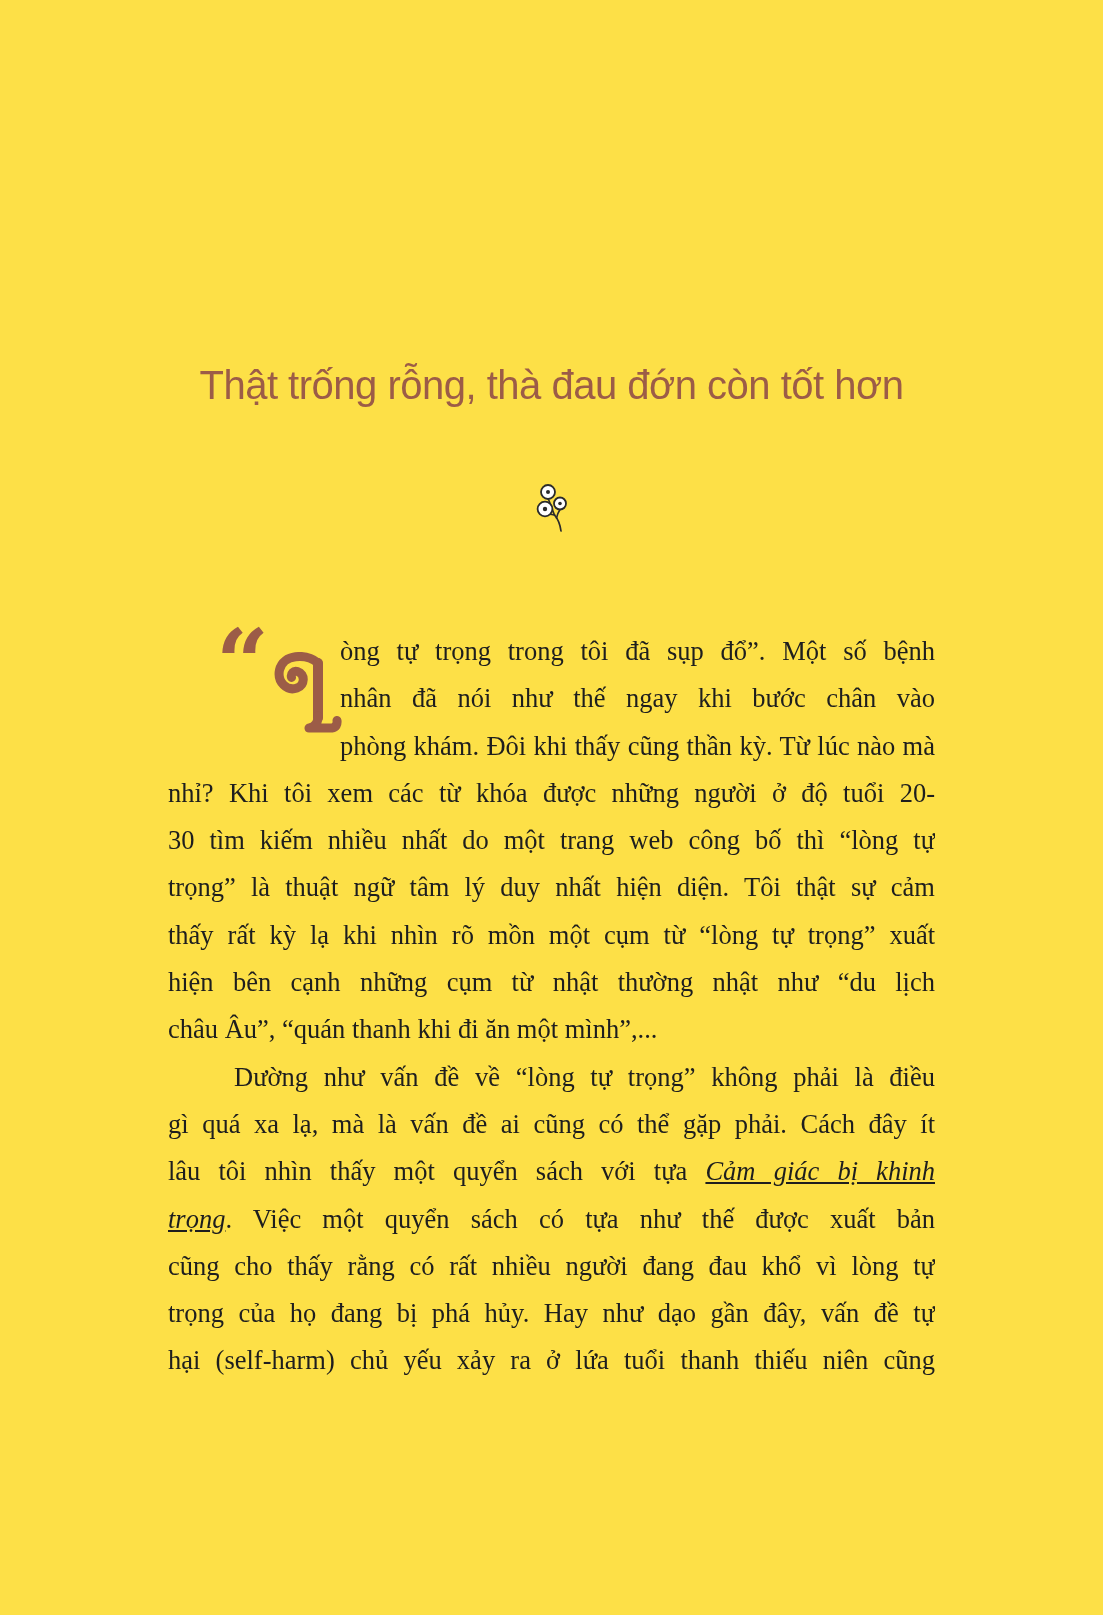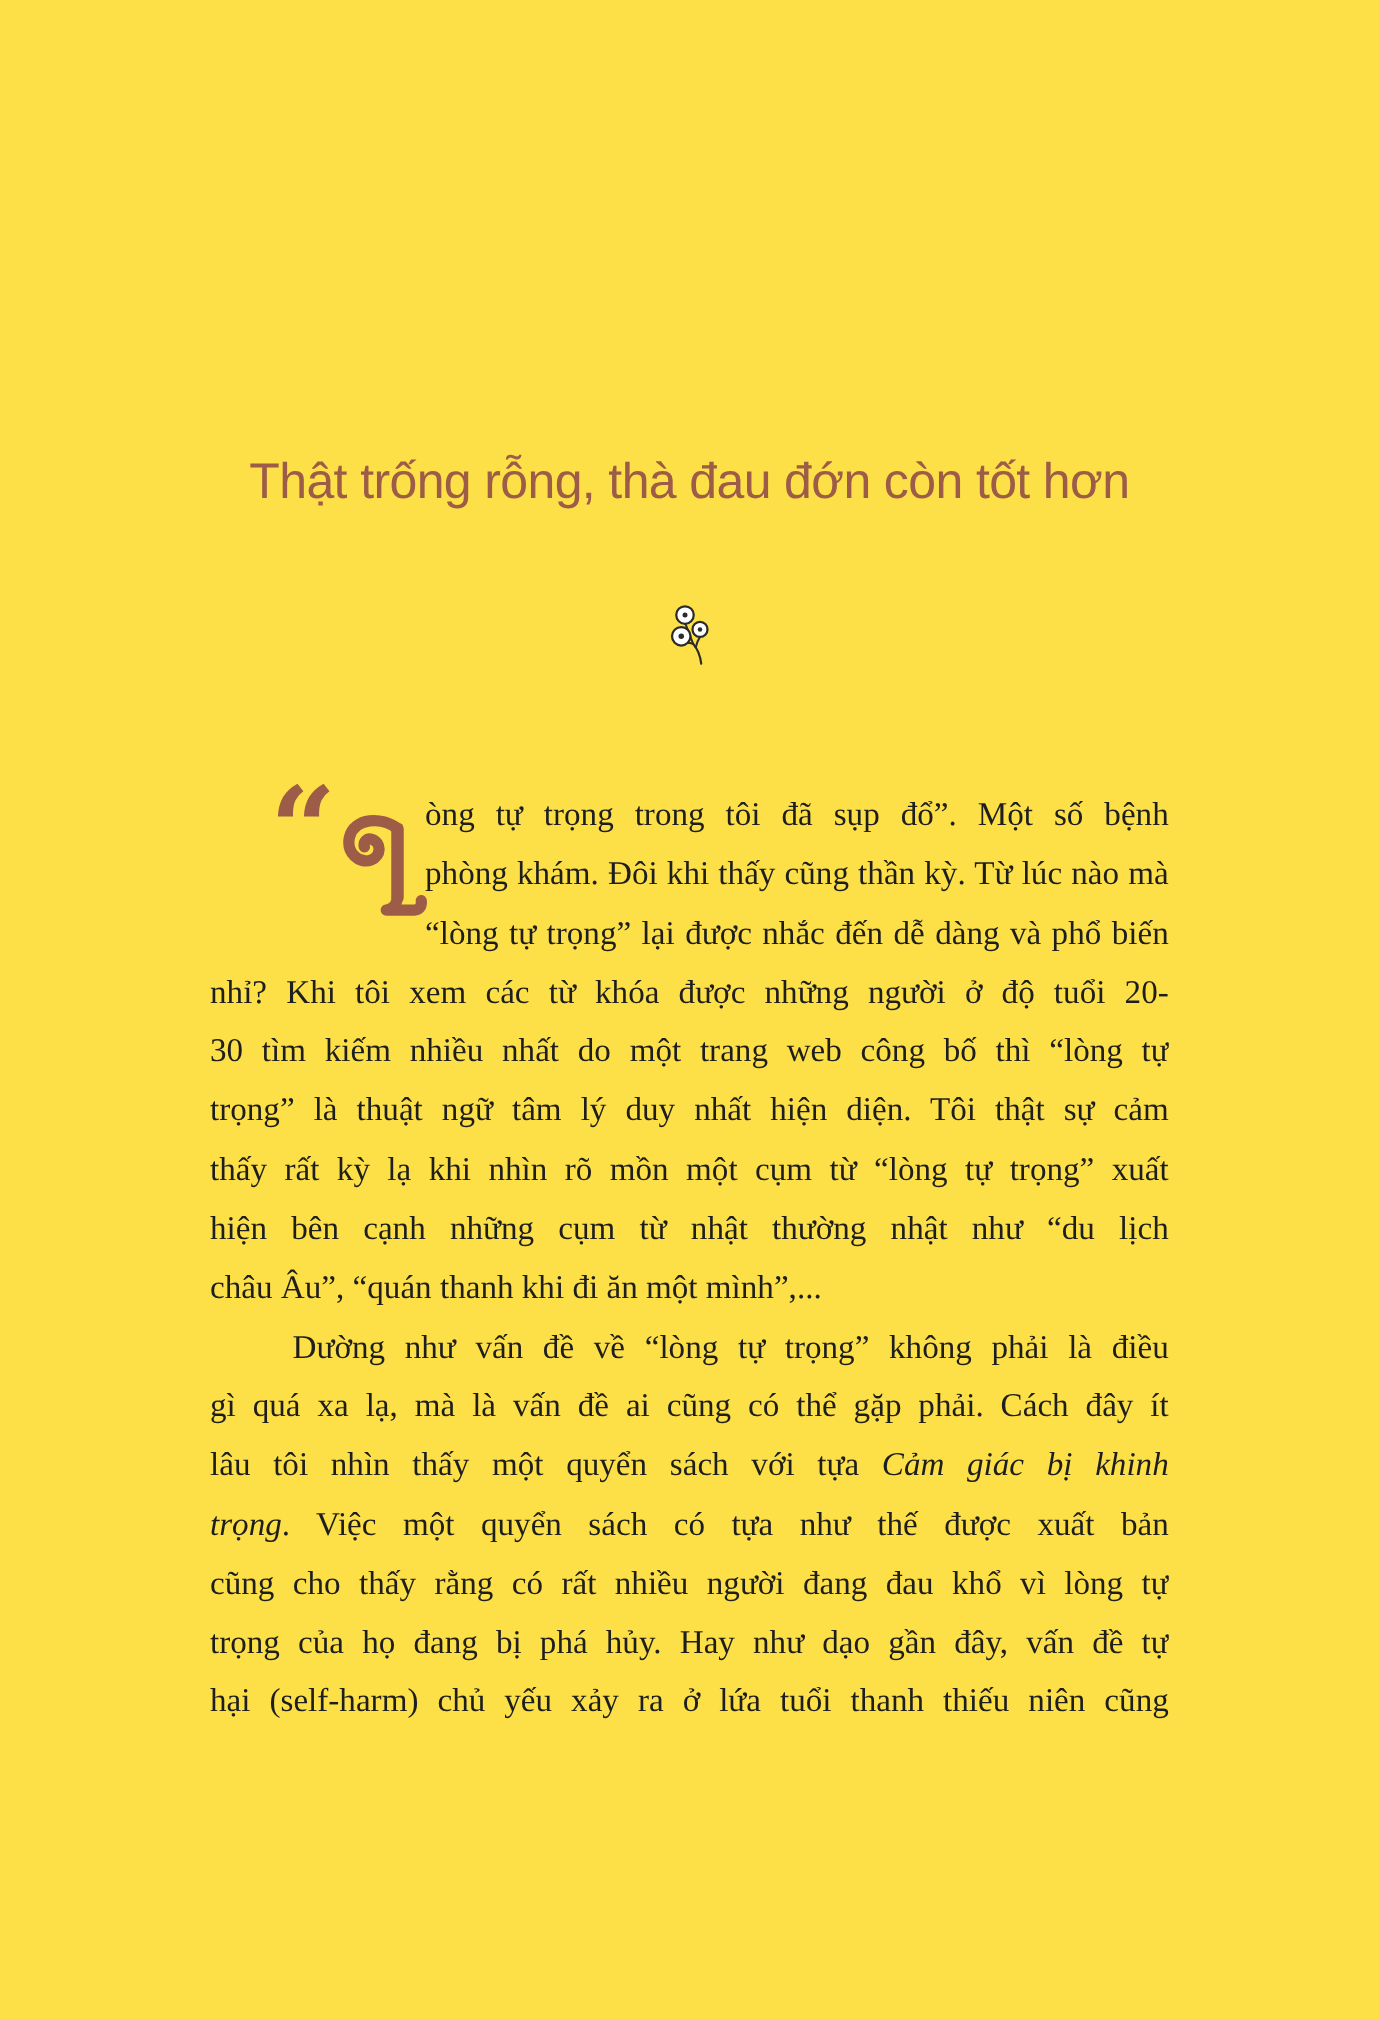--- a/index.html
+++ b/index.html
@@ -44,21 +44,21 @@
   }
   .para { margin: 0; }
   .line {
     text-align: justify;
     text-align-last: justify;
     height: 47.3px;
     overflow: hidden;
   }
   .line.last { text-align-last: auto; }
   .line.indent { padding-left: 66px; }
-  .line i { font-style: italic; }
+  .line i { font-style: italic; text-decoration: underline; }
   .dropcap {
     float: left;
     width: 172px;
     height: 96px;
     position: relative;
   }
   .dc-quote {
     position: absolute;
     left: 48px;
     top: 22px;
@@ -109,22 +109,22 @@
         <span class="dc-quote">“</span>
         <span class="dc-letter-label">L</span>
         <svg class="dc-letter-svg" width="74" height="86" viewBox="0 0 74 86" fill="none">
           <path d="M50,11 C38,1 15,2 11.5,18 C9,30 19,39.5 29,36 C37,33 37.5,22 29.5,19.5 C25.5,18.3 22.5,21.5 23.5,25.5" stroke="#9c5c47" stroke-width="9" stroke-linecap="round" stroke-linejoin="round" fill="none"></path>
           <path d="M50,11 L50,66" stroke="#9c5c47" stroke-width="10" stroke-linecap="round" fill="none"></path>
           <path d="M50,64 C50,72 46,75.5 41,76 L64,76 C68,75.5 69.5,72.5 69,68.5" stroke="#9c5c47" stroke-width="9" stroke-linecap="round" stroke-linejoin="round" fill="none"></path>
         </svg>
       </div>
 
     <div class="line"><span>òng tự trọng trong tôi đã sụp đổ”. Một số bệnh</span></div>
+        <div class="line"><span>nhân đã nói như thế ngay khi bước chân vào</span></div>
         <div class="line"><span>phòng khám. Đôi khi thấy cũng thần kỳ. Từ lúc nào mà cụm từ</span></div>
-        <div class="line"><span>“lòng tự trọng” lại được nhắc đến dễ dàng và phổ biến đến thế</span></div>
         <div class="line"><span>nhỉ? Khi tôi xem các từ khóa được những người ở độ tuổi 20-</span></div>
         <div class="line"><span>30 tìm kiếm nhiều nhất do một trang web công bố thì “lòng tự</span></div>
         <div class="line"><span>trọng” là thuật ngữ tâm lý duy nhất hiện diện. Tôi thật sự cảm</span></div>
         <div class="line"><span>thấy rất kỳ lạ khi nhìn rõ mồn một cụm từ “lòng tự trọng” xuất</span></div>
         <div class="line"><span>hiện bên cạnh những cụm từ nhật thường nhật như “du lịch</span></div>
         <div class="line last"><span>châu Âu”, “quán thanh khi đi ăn một mình”,...</span></div>
       </div>
 
     <div class="para" id="para-1">
 

